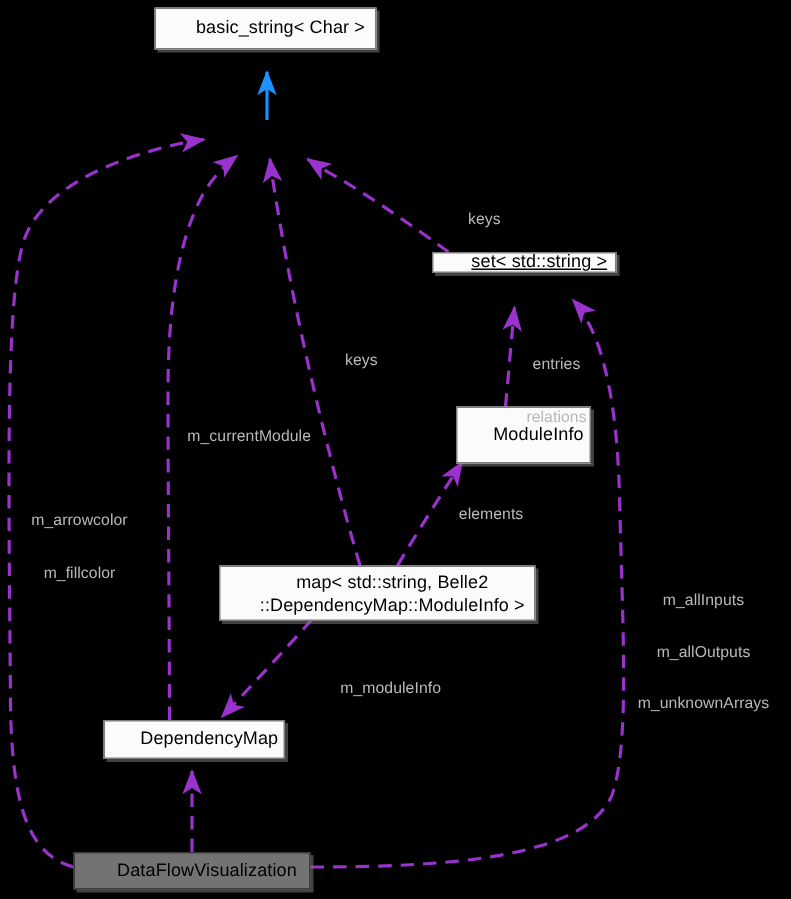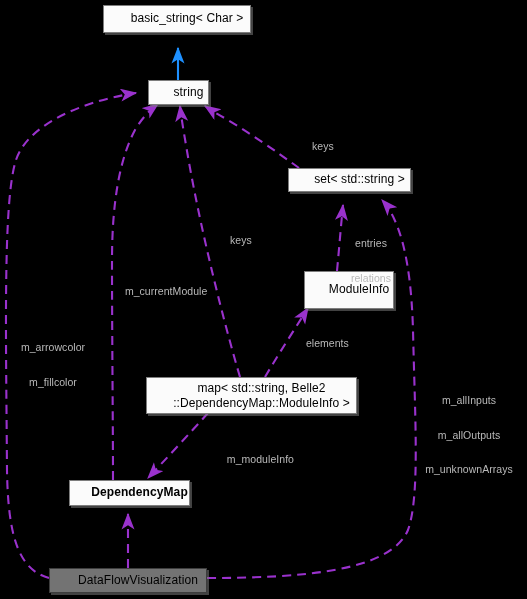--- a/index.html
+++ b/index.html
@@ -88,38 +88,35 @@
 
     <path d="M208,413 C190,433 165,460 148,478" fill="none" stroke="#9a32cd" stroke-width="2.1" stroke-dasharray="9,6" marker-end="url(#arrow-purple)"></path>
 
     <path d="M128,568 L128,514" fill="none" stroke="#9a32cd" stroke-width="2.1" stroke-dasharray="9,6" marker-end="url(#arrow-purple)"></path>
   </svg>
 
   <div class="node" style="left:103px; top:5px; width:148px; height:28px;">
     <span>basic_string&lt; Char &gt;</span>
   </div>
 
-  <div class="node" style="left:148px; top:80px; width:61px; height:25px;">
-    <span>string</span>
-  </div>
 
-  <div class="node" style="left:288px; top:168px; width:123px; height:24px;">
+  <div class="node" style="left:288px; top:168px; width:123px; height:14px;text-decoration:underline;">
     <span>set&lt; std::string &gt;</span>
   </div>
 
   <div class="node" style="left:304px; top:271px; width:90px; height:38px;text-align:center;">
     <span>ModuleInfo</span>
   </div>
 
   <div class="node" style="left:146px; top:377px; width:211px; height:37px; flex-direction:column; line-height:15px;">
     <span>map&lt; std::string, Belle2</span>
     <span>::DependencyMap::ModuleInfo &gt;</span>
   </div>
 
-  <div class="node" style="left:69px; top:480px; width:121px; height:26px;font-weight:bold;">
+  <div class="node" style="left:69px; top:480px; width:121px; height:26px;">
     <span>DependencyMap</span>
   </div>
 
   <div class="node highlight" style="left:49px; top:568px; width:158px; height:25px;">
     <span>DataFlowVisualization</span>
   </div>
 
   <div class="edge-label" style="left:297px; top:129px; width:40px;">
     <span>keys</span>
   </div>

